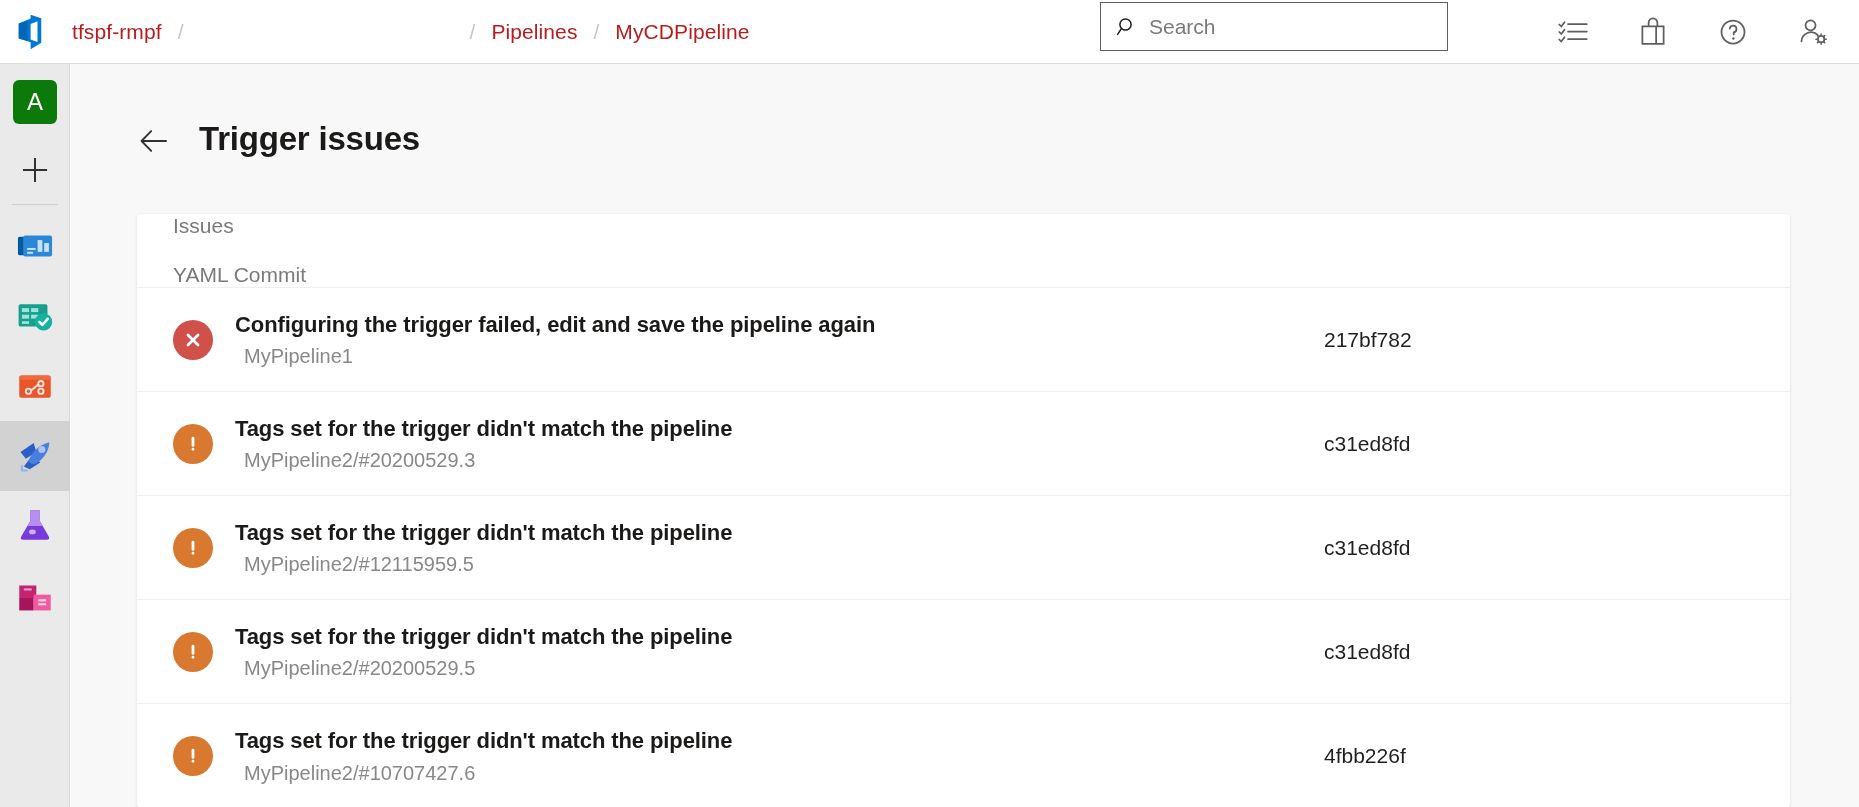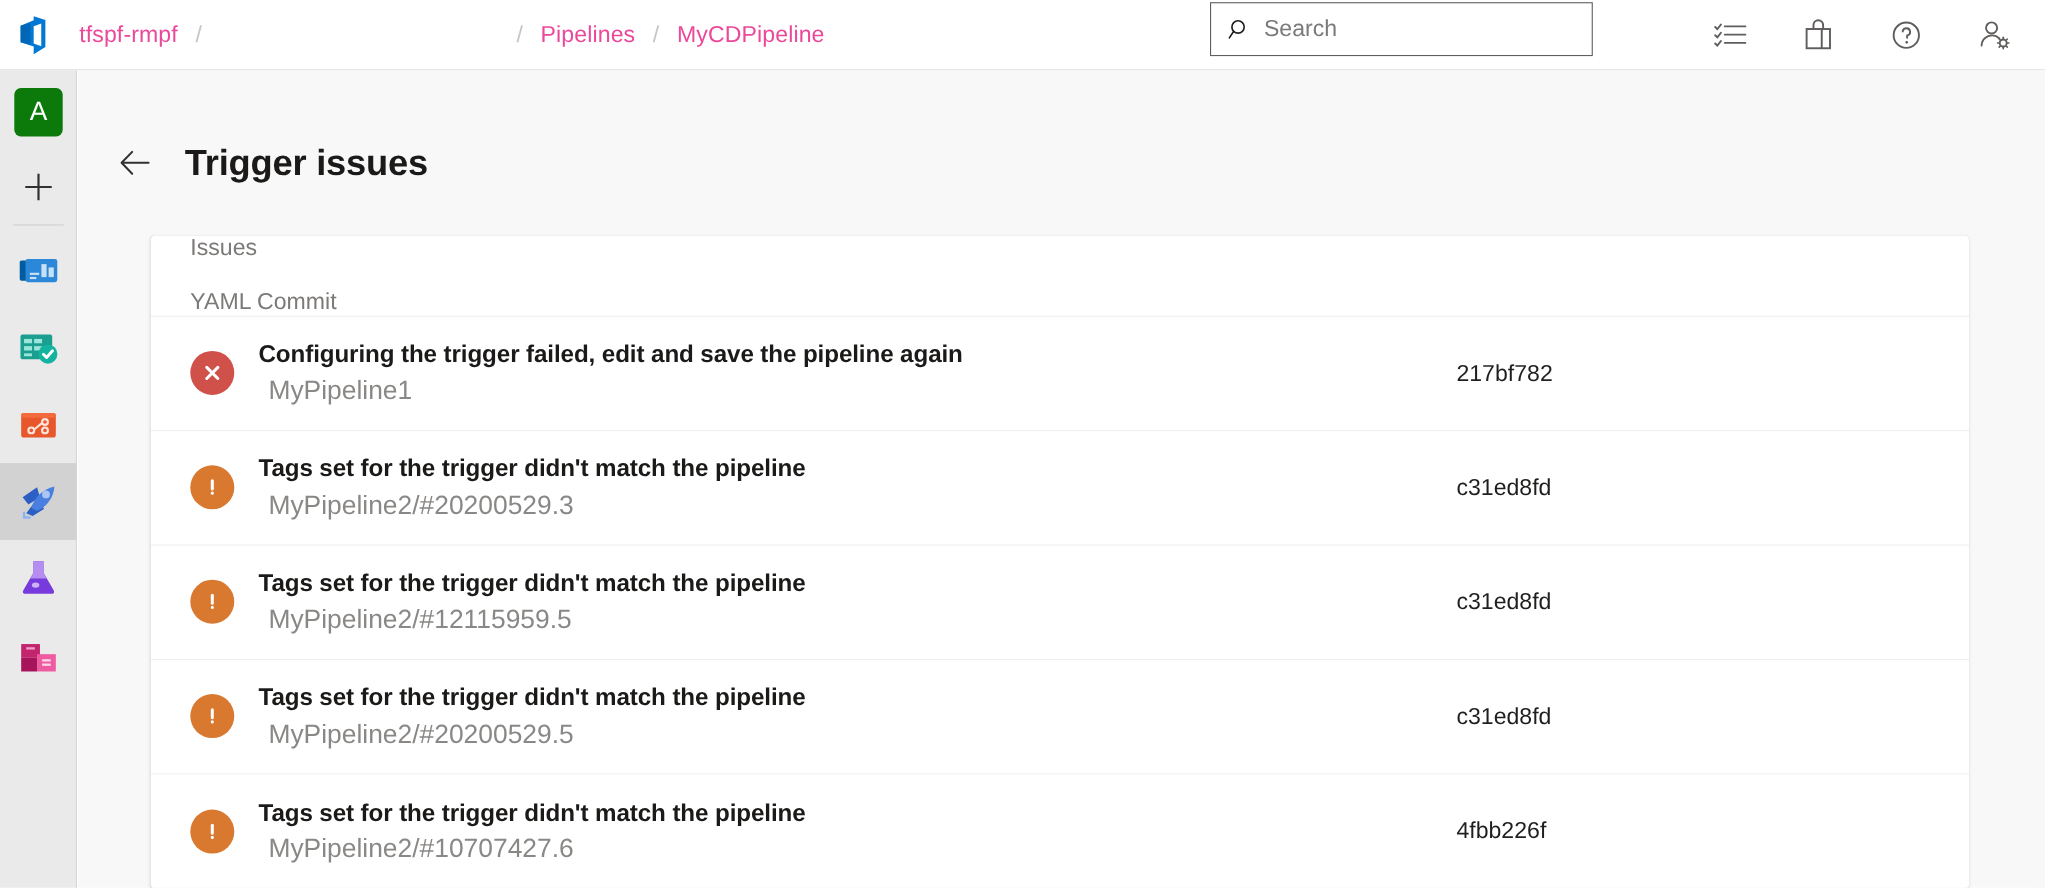--- a/index.html
+++ b/index.html
@@ -36,21 +36,21 @@
 
   .breadcrumb {
     display: flex;
     align-items: center;
     height: 64px;
     font-size: 21px;
     color: #8a8886;
     white-space: nowrap;
   }
   .bc-item {
-    color: #ec4899;
+    color: #b91c1c;
     padding: 0 2px;
     font-size: 21px;
     letter-spacing: .1px;
     text-align: center;
   }
   .bc-sep {
     color: #c8c6c4;
     margin: 0 14px;
     font-size: 21px;
   }
@@ -137,22 +137,22 @@
     position: absolute;
     top: 64px; left: 71px;
     width: 1788px;
     height: 743px;
     background: #f8f8f8;
     overflow: hidden;
   }
 
   .page-head {
     display: flex;
-    align-items: center;
-    padding: 56px 0 0 31px;
+    align-items: flex-start;
+    padding: 56px 0 0 62px;
     height: 112px;
   }
   .back-arrow {
     width: 42px; height: 42px;
     display: flex; align-items: center; justify-content: center;
     cursor: pointer;
     flex: 0 0 42px;
   }
   .page-title {
     font-size: 33px;
@@ -206,21 +206,21 @@
 
   .row-texts { display: flex; flex-direction: column; justify-content: flex-end; }
   .row-title {
     font-size: 22px;
     color: #1b1a19;
     font-weight: 600;
     line-height: 1.25;
     letter-spacing: -.1px;
   }
   .row-sub {
-    font-size: 24px;
+    font-size: 20px;
     color: #8a8886;
     margin-top: 6px;
     padding-left: 9px;
     line-height: 1.2;
   }
   .row-commit {
     width: 430px;
     font-size: 21px;
     color: #201f1e;
   }

